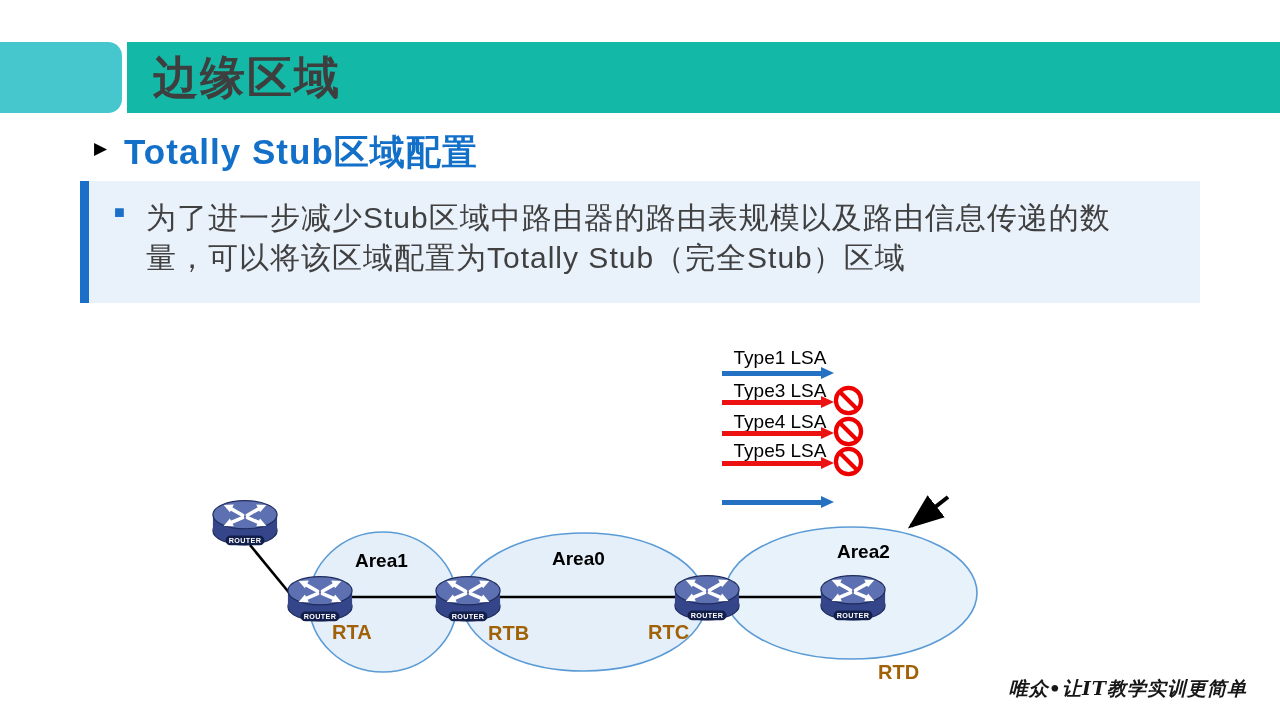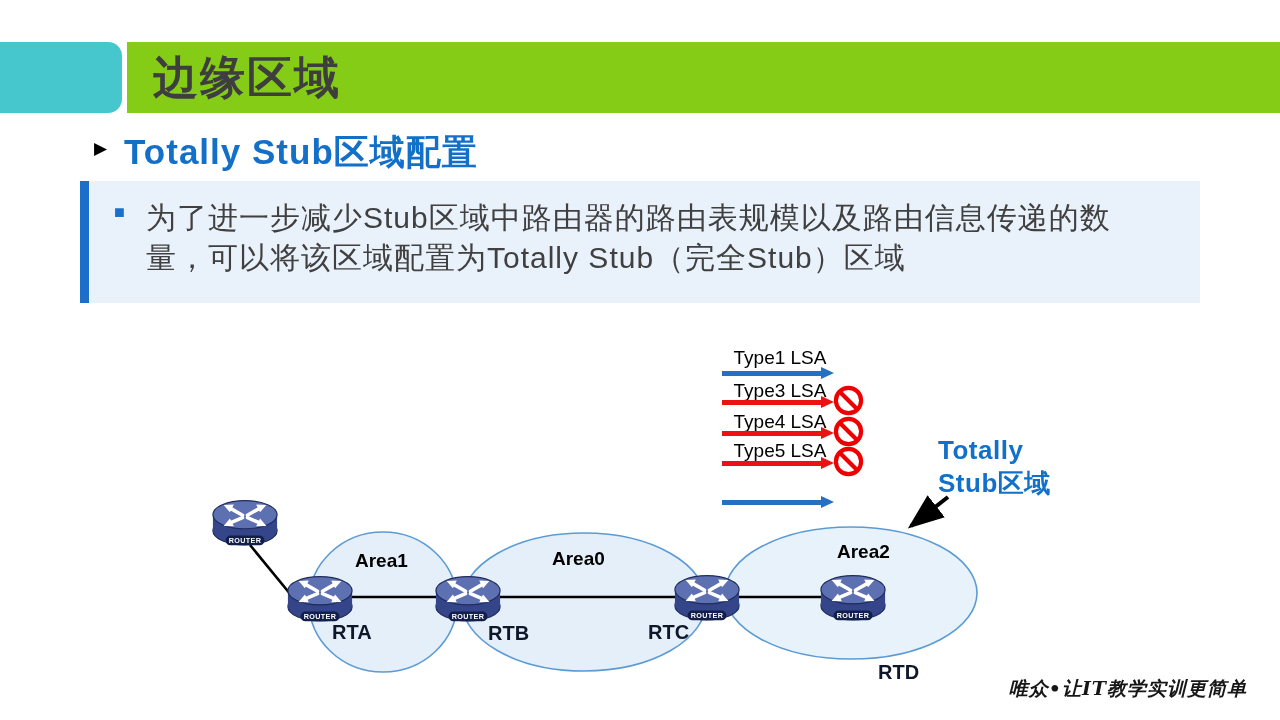--- a/index.html
+++ b/index.html
@@ -9,21 +9,21 @@
     font-family:"Liberation Sans","DejaVu Sans",sans-serif;
   }
 
   
   .accent-block {
     position:absolute; left:0; top:42px; width:122px; height:71px;
     background:#45c7cd; border-radius:0 14px 14px 0;
   }
   .title-bar {
     position:absolute; left:127px; top:42px; width:1153px; height:71px;
-    background:#84cc16; display:flex; align-items:center;
+    background:#14b8a6; display:flex; align-items:center;
   }
   .page-title {
     margin:0 0 0 26px; font-size:45px; font-weight:bold; color:#3e3e3e;
     letter-spacing:2px; line-height:1;
   }
 
   
   .section-heading {
     position:absolute; left:94px; top:121px; display:flex; align-items:center;
   }
@@ -71,21 +71,21 @@
   .callout {
     position:absolute; left:938px; top:434px;
     font-size:26px; font-weight:bold; color:#1370c9; line-height:33px;
     letter-spacing:0.5px;
   }
 
   
   .net-svg { position:absolute; left:0; top:0; pointer-events:none; }
   .router { position:absolute; width:70px; height:53px; }
   .router-label {
-    position:absolute; font-size:20px; font-weight:bold; color:#0f172a;
+    position:absolute; font-size:20px; font-weight:bold; color:#a16207;
     line-height:1; white-space:nowrap;
   }
   .area-label {
     position:absolute; font-size:19px; font-weight:bold; color:#000;
     line-height:1; white-space:nowrap;
   }
 
   
   .watermark {
     position:absolute; right:33px; top:676px;
@@ -159,24 +159,20 @@
 
   <div class="flow-label" style="left:710px; top:441px;">Type5 LSA</div>
   <div class="flow-arrow c-red" style="top:461px;"></div>
   <svg class="no-entry" style="top:446px;" viewBox="0 0 31 31">
     <circle cx="15.5" cy="15.5" r="12.6" fill="#ffffff" stroke="#ee0000" stroke-width="4.2"></circle>
     <line x1="7.2" y1="7.2" x2="23.8" y2="23.8" stroke="#ee0000" stroke-width="4.2"></line>
   </svg>
 
   <div class="flow-arrow c-blue" style="top:500px;"></div>
 
-  <div class="callout">
-    <div>Totally</div>
-    <div>Stub区域</div>
-  </div>
 
   <svg class="net-svg" width="1280" height="720" viewBox="0 0 1280 720">
     <defs>
       <marker id="blackhead" markerWidth="10" markerHeight="9" refX="8" refY="3.5" orient="auto">
         <path d="M0,0 L9,3.5 L0,7 z" fill="#000000"></path>
       </marker>
     </defs>
     <ellipse cx="383" cy="602" rx="74" ry="70" fill="#e4effa" stroke="#5b9bd5" stroke-width="1.6"></ellipse>
     <ellipse cx="584" cy="602" rx="122" ry="69" fill="#e4effa" stroke="#5b9bd5" stroke-width="1.6"></ellipse>
     <ellipse cx="851" cy="593" rx="126" ry="66" fill="#e8f2fb" stroke="#5b9bd5" stroke-width="1.6"></ellipse>

